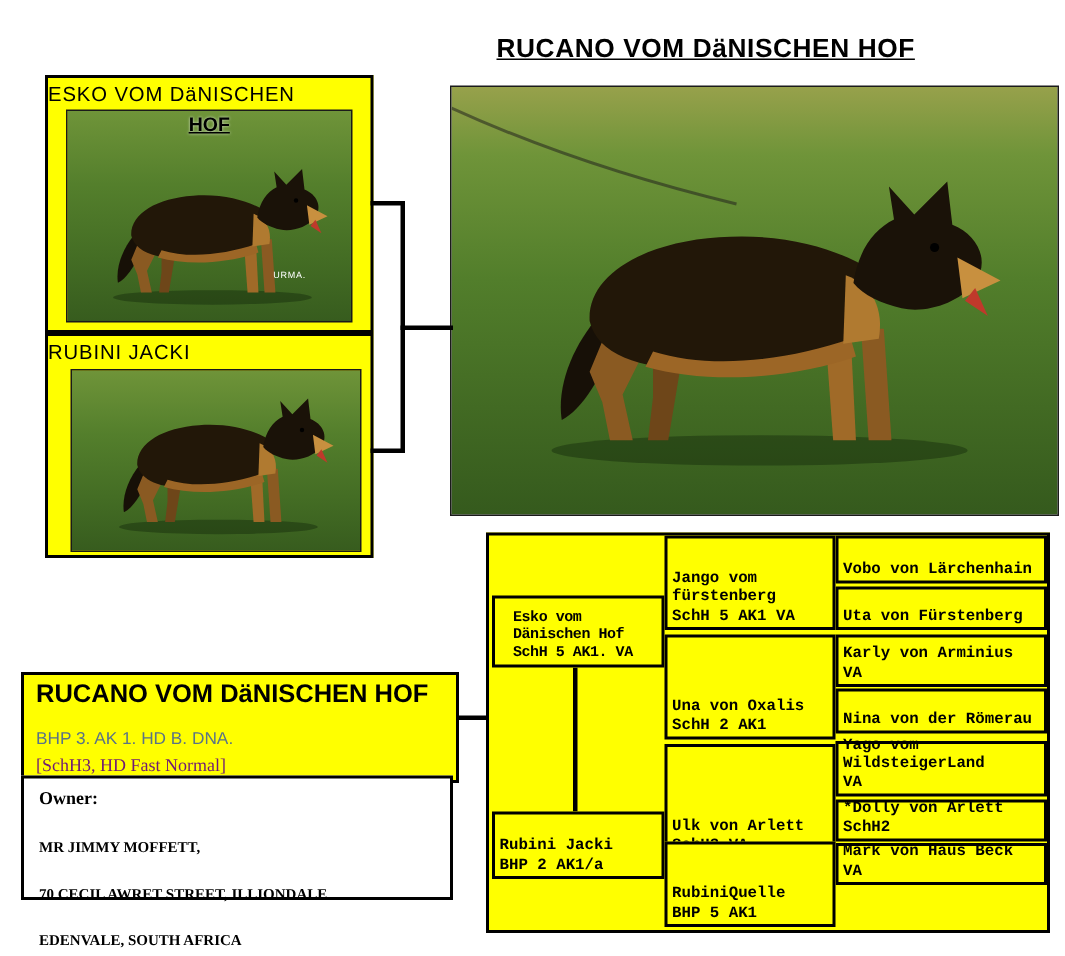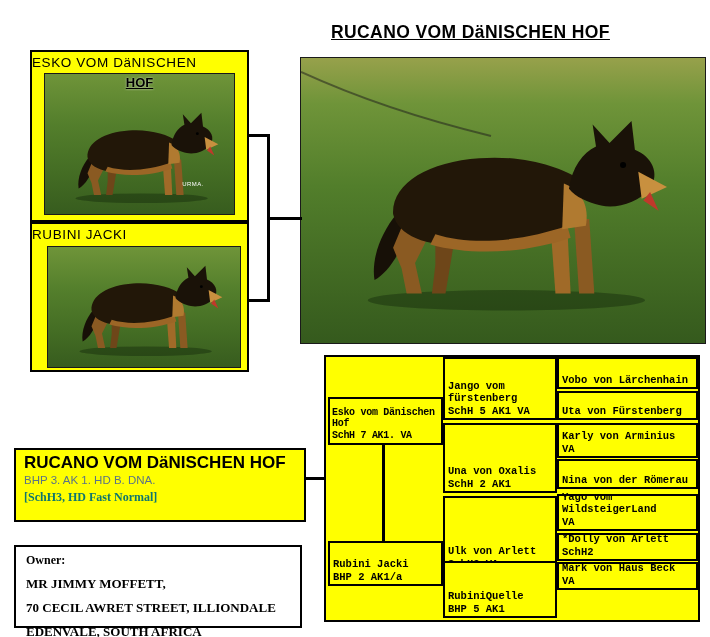--- a/index.html
+++ b/index.html
@@ -33,39 +33,39 @@
              font-weight:bold;font-size:13px;text-decoration:underline;
              text-shadow:0 0 2px rgba(255,255,255,.75)}
   .watermark{position:absolute;right:30px;bottom:27px;color:#fff;font-size:6px;letter-spacing:.5px}
 
   
   .conn{position:absolute;background:#000}
 
   
   .subject-card{left:14px;top:448px;width:292px;height:74px;padding:3px 0 0 8px}
   .subject-name{font-size:17px;font-weight:bold;white-space:nowrap}
-  .subject-reg{font-size:11.5px;color:#5a7387;margin-top:1px}
-  .subject-titles{font-size:12px;font-weight:bold;color:#0f766e;margin-top:4px;
+  .subject-reg{font-size:11.5px;color:#5a7387;margin-top:14px}
+  .subject-titles{font-size:12px;font-weight:normal;color:#701a75;margin-top:4px;
                   font-family:"Liberation Serif",serif}
 
   
-  .owner-card{position:absolute;left:14px;top:545px;width:288px;height:83px;
+  .owner-card{position:absolute;left:14px;top:517px;width:288px;height:83px;
               border:2px solid #000;background:#fff;padding:6px 0 0 10px;
               font-family:"Liberation Serif",serif;font-weight:bold}
   .owner-label{font-size:12px}
-  .owner-line{font-size:13px;margin-top:8px;white-space:nowrap}
+  .owner-line{font-size:10px;margin-top:20px;white-space:nowrap}
 
   
   .table-outer{position:absolute;left:324px;top:355px;width:376px;height:267px;
                border:2px solid #000;background:#ffff00}
   .pcell{position:absolute;background:#ffff00;border:2px solid #000;
          font-family:Liberation Mono, monospace;font-weight:bold;font-size:10.5px;
          line-height:1.18;padding:1px 3px;display:flex;flex-direction:column;
          justify-content:flex-end;color:#000}
-  .tight{font-size:10px;letter-spacing:-.3px;padding:1px 2px}
+  .tight{font-size:10px;letter-spacing:-.3px;padding:1px 12px}
 
   .g1a{left:328px;top:397px;width:115px;height:48px}
   .g1b{left:328px;top:541px;width:115px;height:45px}
 
   .g2a{left:443px;top:357px;width:114px;height:63px}
   .g2b{left:443px;top:423px;width:114px;height:70px}
   .g2c{left:443px;top:496px;width:114px;height:77px}
   .g2d{left:443px;top:561px;width:114px;height:57px}
 
   .g3a{left:557px;top:357px;width:141px;height:32px}
@@ -162,21 +162,21 @@
     <div class="owner-line">70 CECIL AWRET STREET, ILLIONDALE</div>
     <div class="owner-line">EDENVALE, SOUTH AFRICA</div>
   </div>
 
   <div class="table-outer"></div>
 
   <div class="conn" style="left:382px;top:445px;width:3px;height:96px"></div>
 
   <div class="pcell g1a tight">
     <div>Esko vom Dänischen Hof</div>
-    <div>SchH 7 AK1. VA</div>
+    <div>SchH 5 AK1. VA</div>
   </div>
   <div class="pcell g1b">
     <div>Rubini Jacki</div>
     <div>BHP 2 AK1/a</div>
   </div>
 
   <div class="pcell g2a">
     <div>Jango vom fürstenberg</div>
     <div>SchH 5 AK1 VA</div>
   </div>

